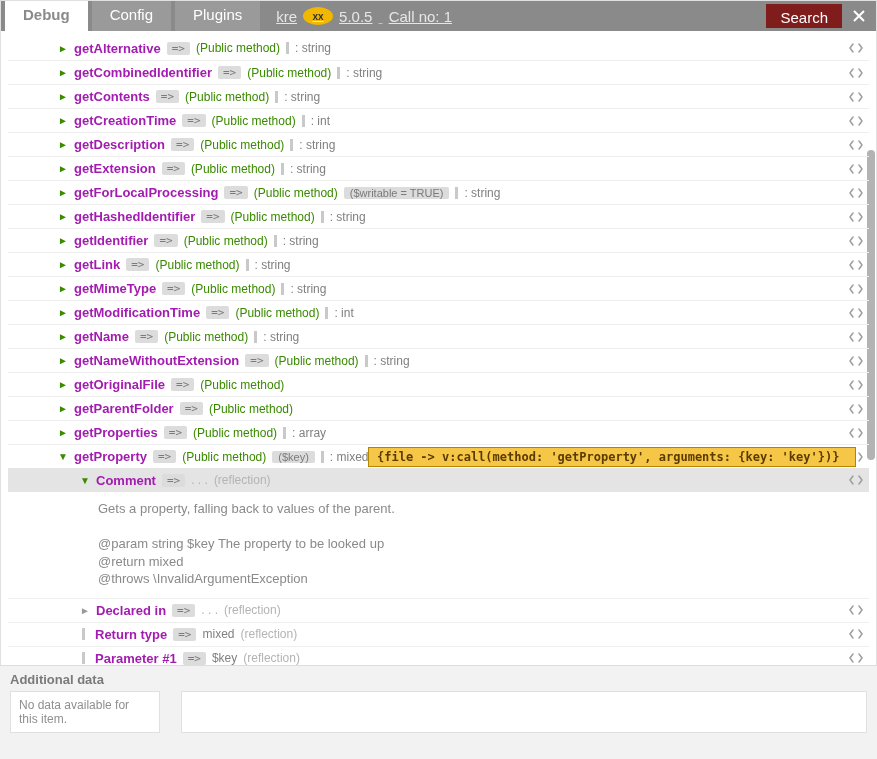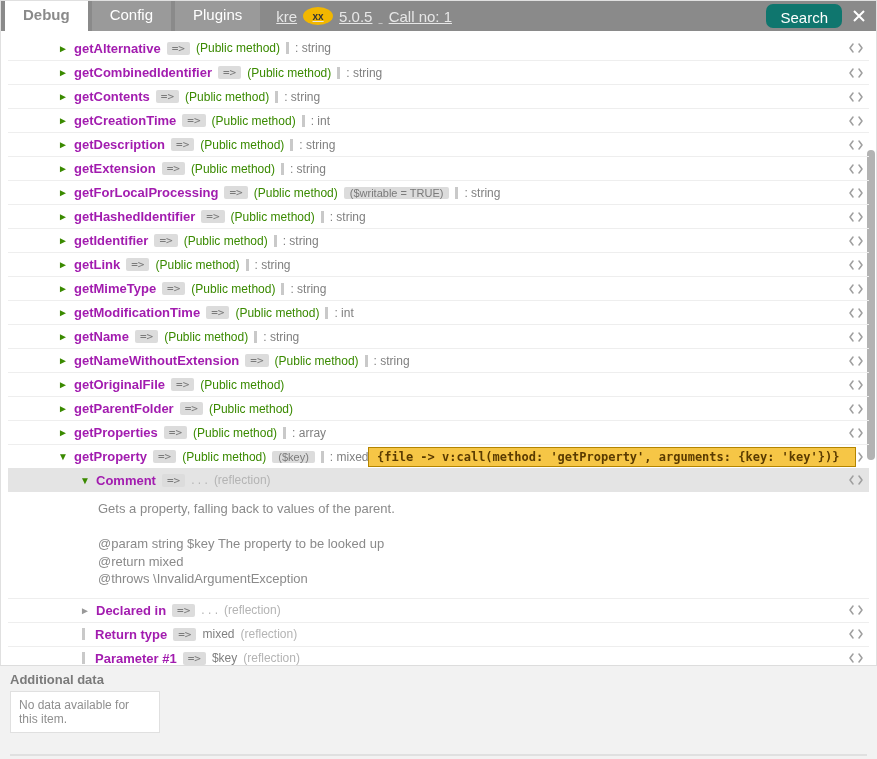--- a/index.html
+++ b/index.html
@@ -51,27 +51,26 @@
     width:30px;height:18px;
     display:inline-flex;align-items:center;justify-content:center;
     font-size:10px;font-weight:800;color:#333;
   }
   .topbar .right {
     margin-left:auto;
     display:flex;
     align-items:center;
   }
   .search-btn {
-    background:#0f766e;
+    background:#7f1d1d;
     padding:5px 14px 0 14px;
     height:24px;
     font-size:15px;
     color:#fff;
     cursor:pointer;
-    border-radius:7px;
   }
   .close-btn {
     width:34px;height:30px;
     display:flex;align-items:center;justify-content:center;
     font-size:22px;color:#fff;cursor:pointer;
   }
   
   .main-wrap {
     position:absolute;
     top:30px;left:0;right:0;bottom:78px;
@@ -184,21 +183,21 @@
   
   .footer {
     position:absolute;
     left:0;right:0;bottom:0;height:94px;
     background:#f2f2f2;
     border-top:1px solid #ddd;
     padding:6px 10px 10px 10px;
   }
   .footer-title { font-size:13px;color:#7a7a7a;font-weight:600;margin-bottom:4px;}
   .footer-body {
-    display:flex;gap:21px;flex-direction:column;
+    display:flex;gap:21px;
   }
   .footer-left {
     width:150px;
     border:1px solid #e0e0e0;
     background:#fff;
     padding:6px 8px;
     color:#8f8f8f;
     font-size:12px;
     height:42px;
   }

